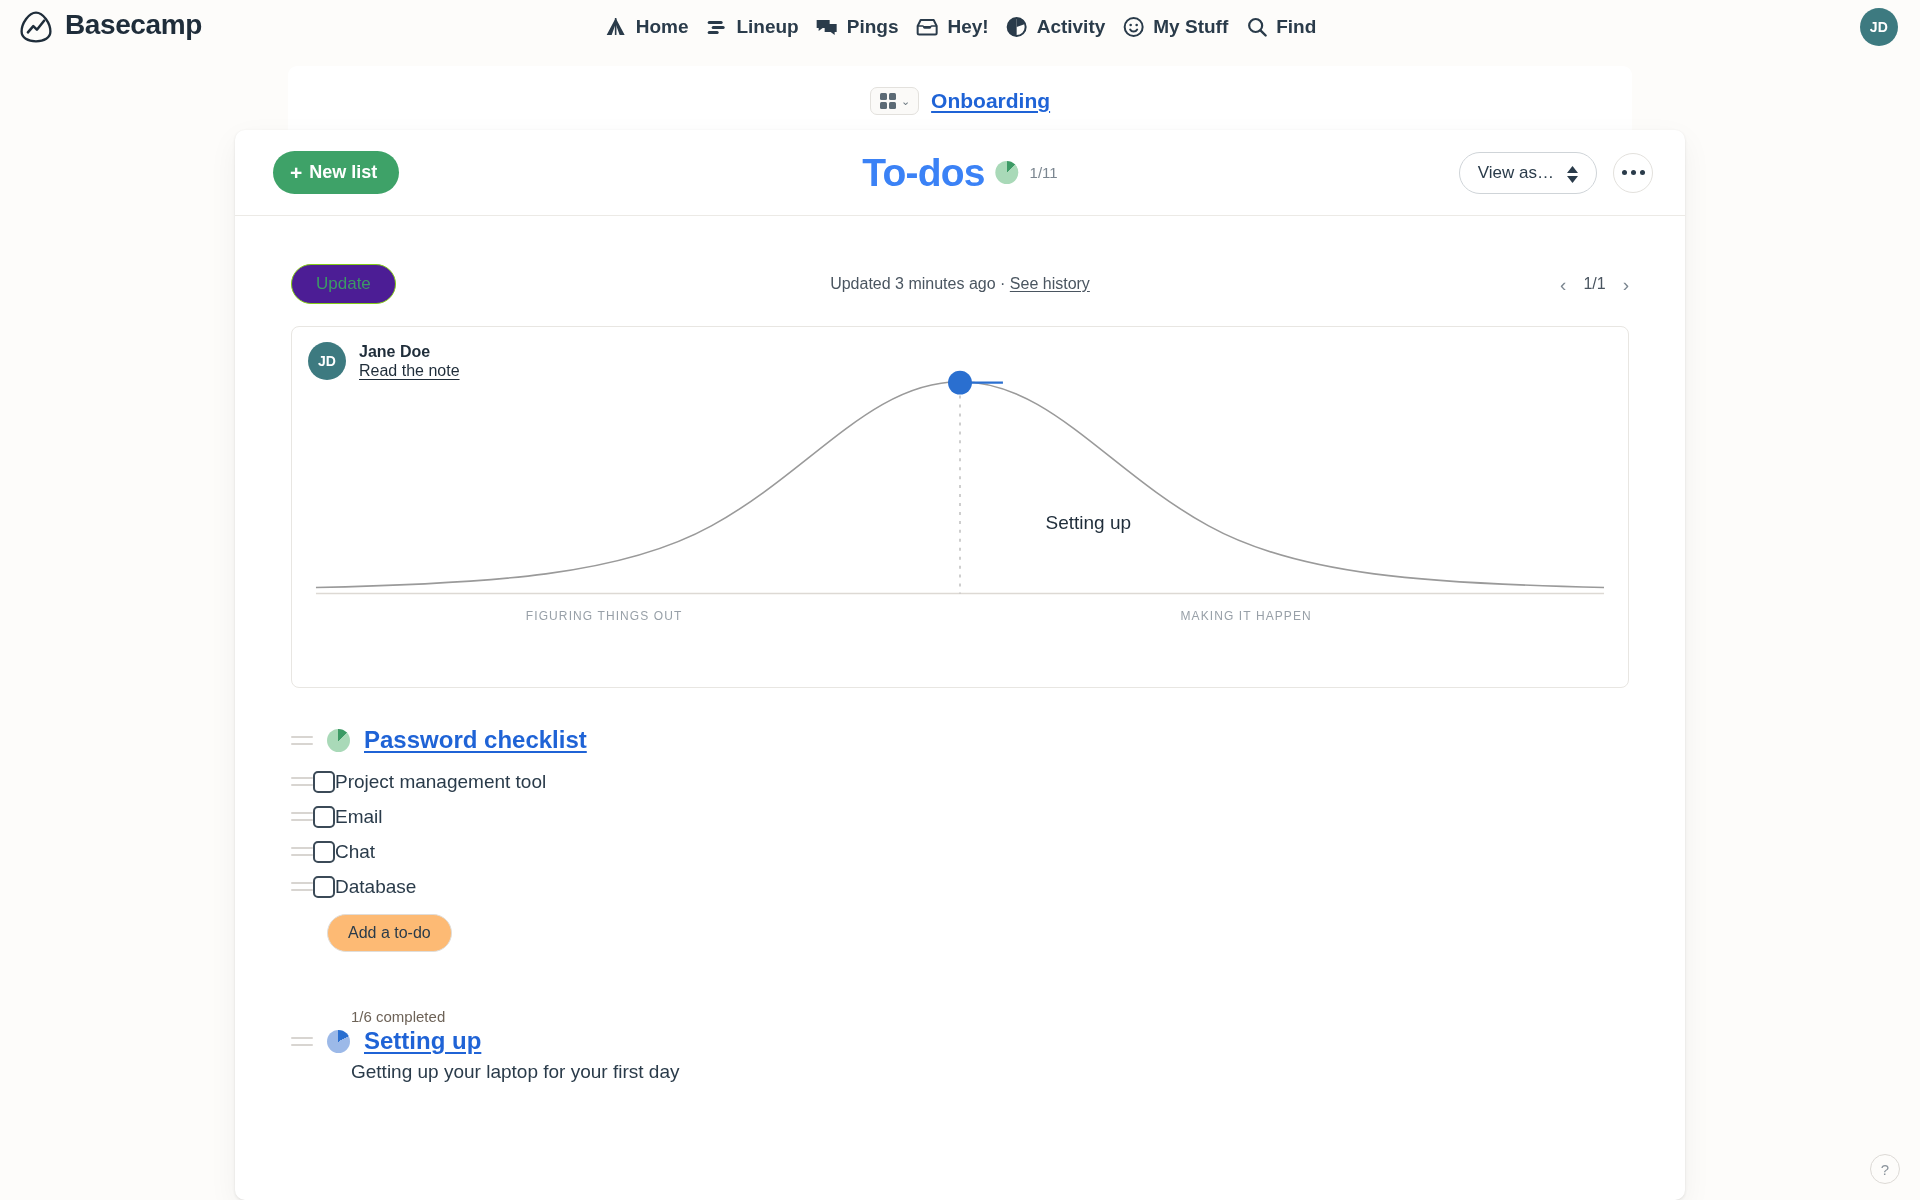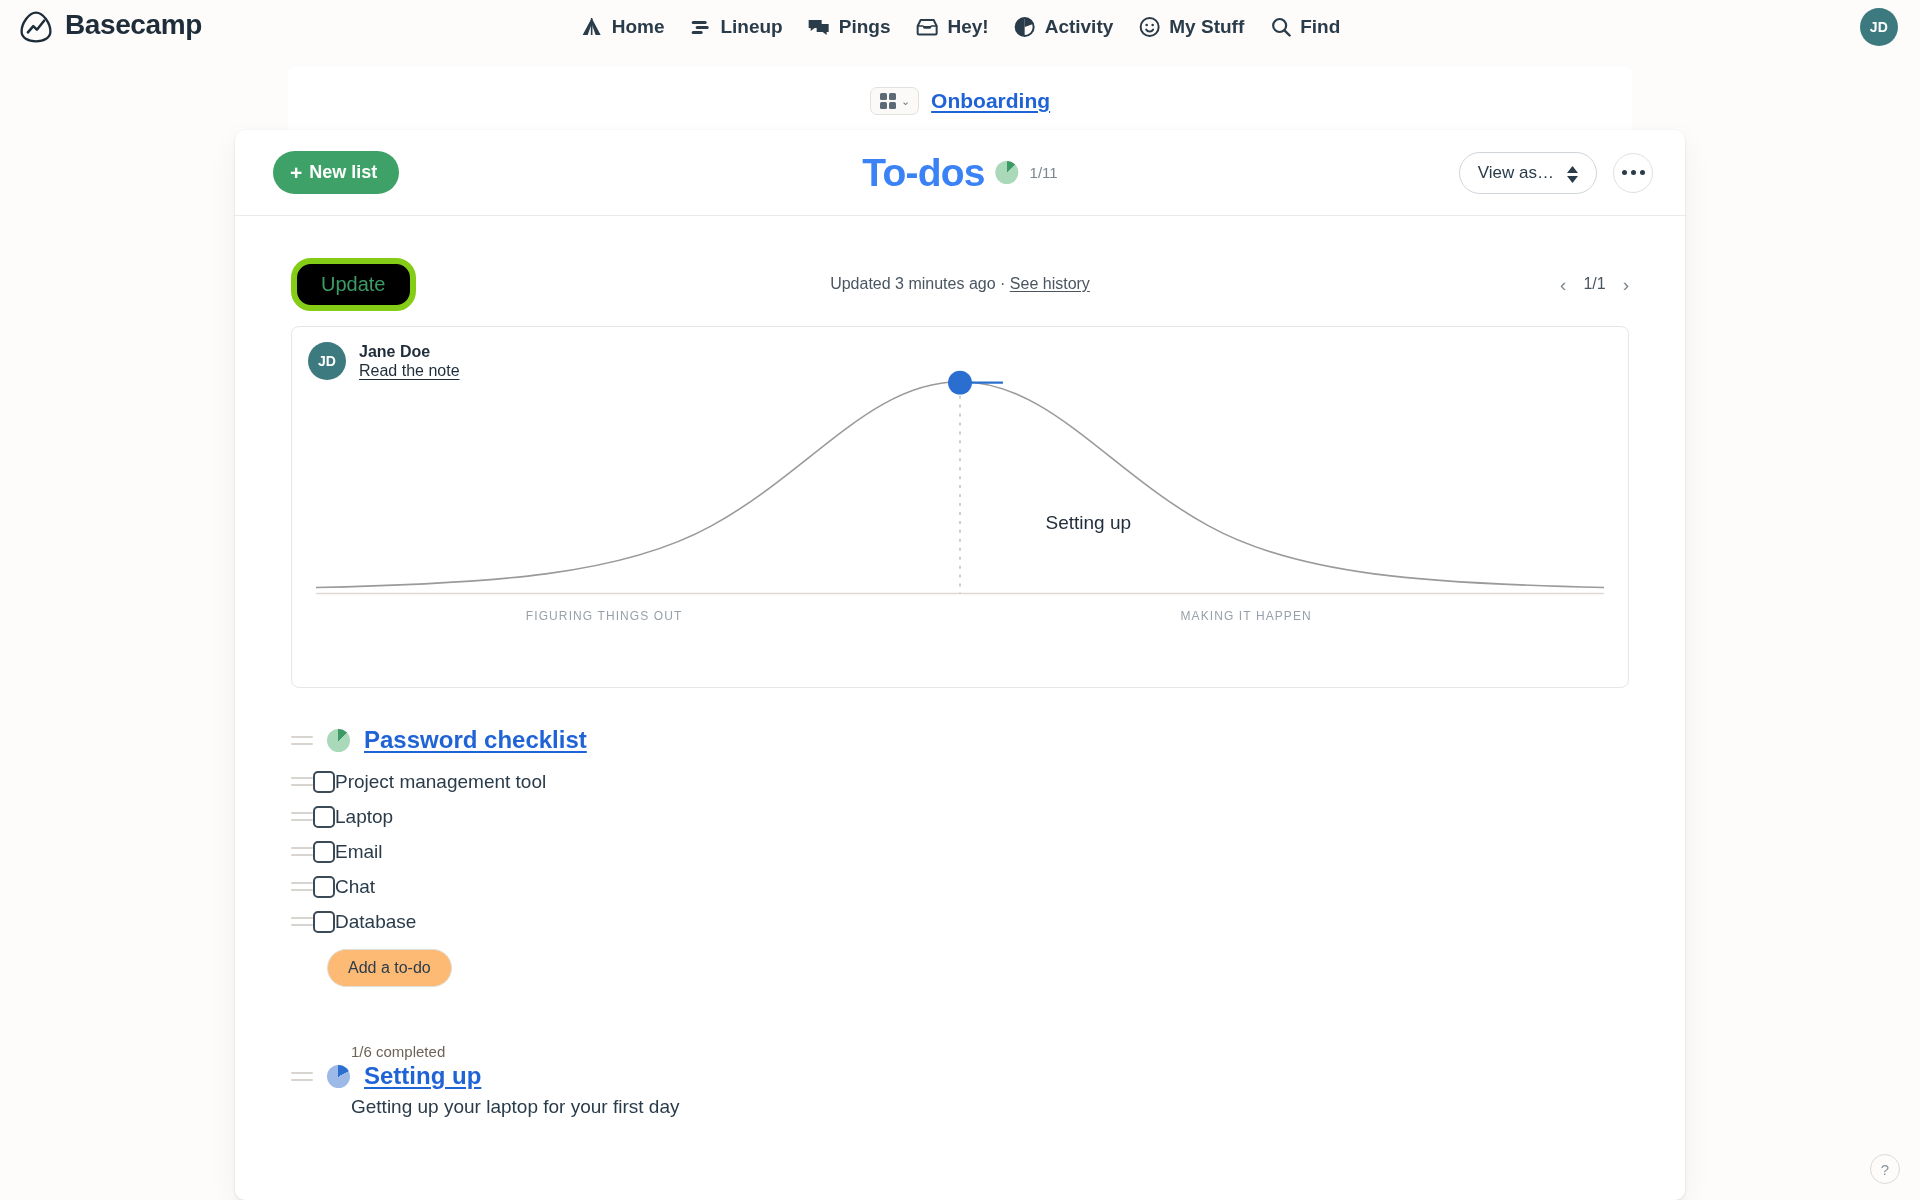--- a/index.html
+++ b/index.html
@@ -21,21 +21,21 @@
     display: flex; align-items: flex-start; gap: 11px;
     margin-left: 18px;
   }
   .brand-logo { width: 36px; height: 36px; display: block; }
   .brand-name {
     font-size: 28px; font-weight: bold; color: #1f2d3a;
     letter-spacing: -0.4px;
   }
   .navlinks {
     position: absolute; left: 50%; transform: translateX(-50%);
-    display: flex; align-items: center; gap: 24px;
+    display: flex; align-items: center; gap: 16px;
   }
   .navitem {
     display: flex; align-items: center; gap: 8px;
     color: #2a3b4a; font-size: 19px; font-weight: bold;
     cursor: pointer; text-decoration: none;
   }
   .navitem svg { display: block; }
   .avatar-top {
     position: absolute; right: 22px;
     width: 38px; height: 38px; border-radius: 50%;
@@ -126,23 +126,23 @@
   .btn-more i { width: 5px; height: 5px; border-radius: 50%; background: #2a3b4a; display: block; }
 
   
   .update-row {
     position: relative;
     margin: 48px 56px 0 56px;
     height: 40px;
     display: flex; align-items: center;
   }
   .btn-update {
-    border: 6px solid #84cc16; border-radius: 20px;
-    background: #000000; color: #3c9a65;
-    padding: 9px 24px; font-size: 20px;
+    border: 1px solid #84cc16; border-radius: 20px;
+    background: #4c1d95; color: #3c9a65;
+    padding: 9px 24px; font-size: 17px;
     font-family: inherit; cursor: pointer;
   }
   .update-meta {
     position: absolute; left: 50%; transform: translateX(-50%);
     font-size: 16px; color: #4a5560; white-space: nowrap;
   }
   .update-meta a { color: #4a5560; text-decoration: underline; text-underline-offset: 2px; cursor: pointer; }
   .pager {
     position: absolute; right: 0;
     display: flex; align-items: center; gap: 17px;
@@ -417,28 +417,20 @@
           </span>
         <span class="chk"></span>
         <span class="todo-text">Project management tool</span>
       </div>
       <div class="todo-row">
         <span class="drag">
             <i></i>
             <i></i>
           </span>
         <span class="chk"></span>
-        <span class="todo-text">Laptop</span>
-      </div>
-      <div class="todo-row">
-        <span class="drag">
-            <i></i>
-            <i></i>
-          </span>
-        <span class="chk"></span>
         <span class="todo-text">Email</span>
       </div>
       <div class="todo-row">
         <span class="drag">
             <i></i>
             <i></i>
           </span>
         <span class="chk"></span>
         <span class="todo-text">Chat</span>
       </div>

